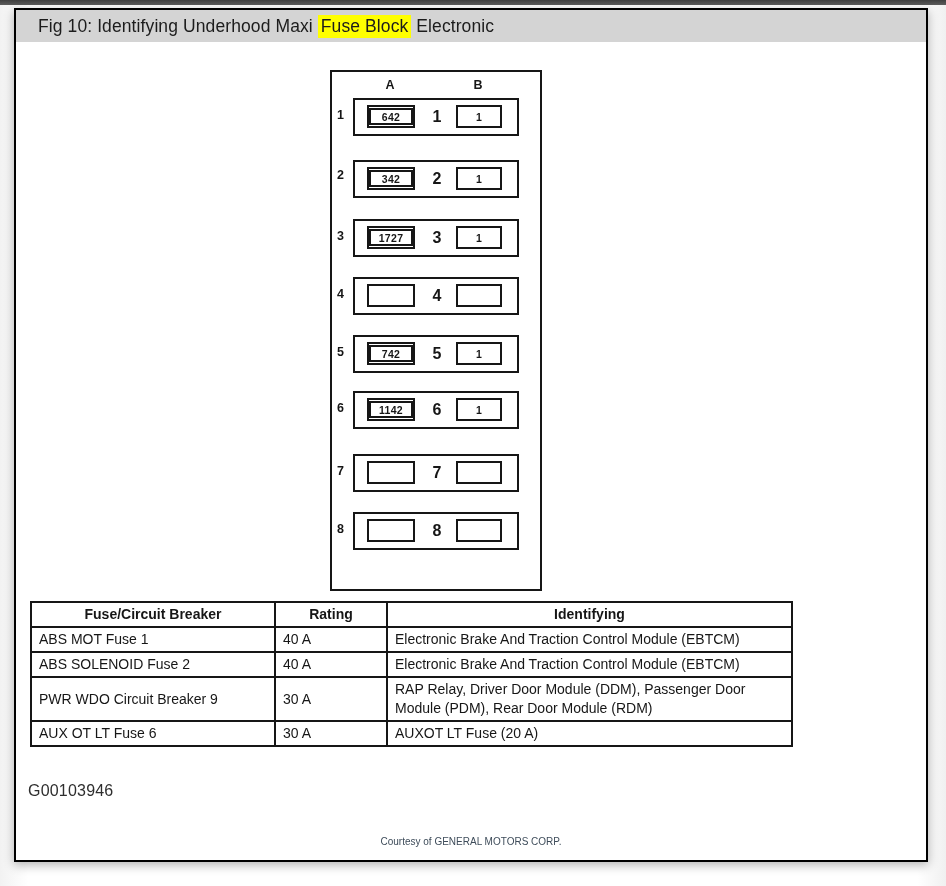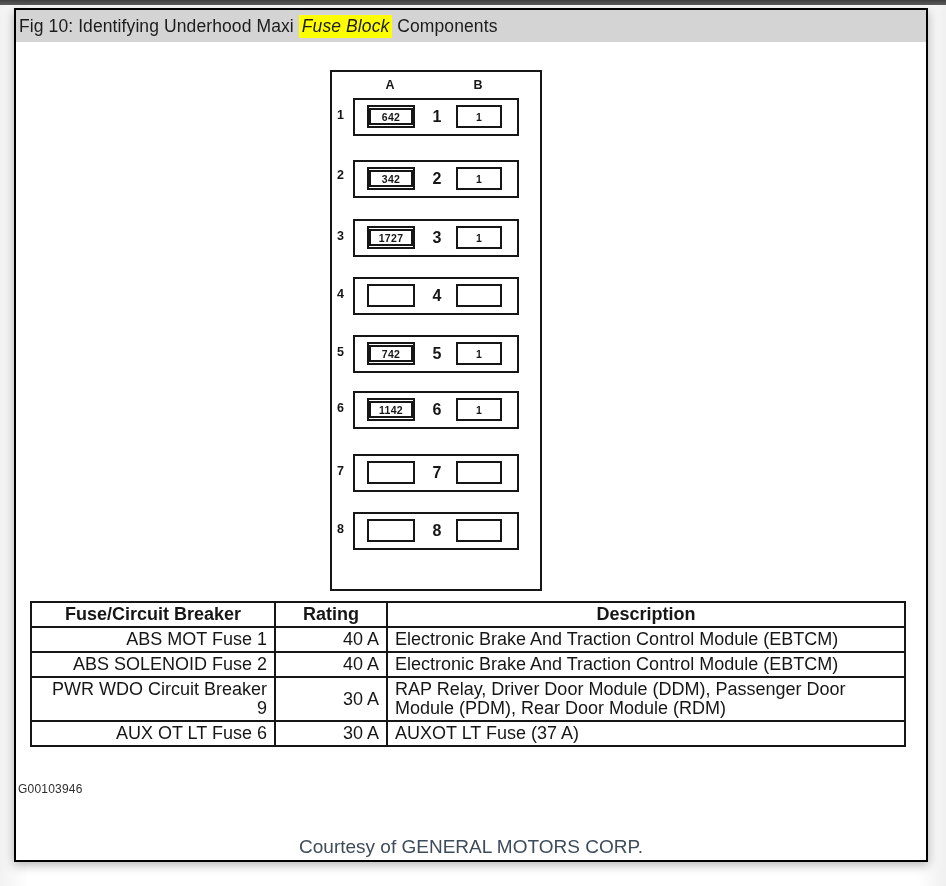--- a/index.html
+++ b/index.html
@@ -17,29 +17,28 @@
   }
   .main-box {
     position:absolute; left:14px; top:8px; width:914px; height:854px;
     border:2px solid #000; background:#ffffff;
     box-shadow:0 3px 10px rgba(0,0,0,0.30);
   }
   .title-bar {
     position:absolute; left:0; top:0; width:100%; height:32px;
     background:var(--title-bar-bg,#d4d4d4);
     display:flex; align-items:center;
-    padding-left:3px;
+    padding-left:22px;
     font-size:17.5px; color:#1c1c1c;
     letter-spacing:0.1px;
     white-space:pre;
   }
   .hl {
     background:var(--highlight,#ffff00);
     padding:1px 3px;
-    font-style:italic;
   }
   
   .diagram {
     position:absolute; left:314px; top:60px; width:212px; height:521px;
     border:2px solid var(--ink,#161616);
   }
   .col-head {
     position:absolute; top:6px; width:24px; text-align:center;
     font-size:12.5px; font-weight:bold; color:var(--ink,#161616);
   }
@@ -72,54 +71,54 @@
   }
   .slot-b {
     position:absolute; left:101px; top:5px; width:46px; height:23px;
     border:2px solid var(--ink,#161616);
     display:flex; align-items:center; justify-content:center;
     font-size:10.5px; font-weight:bold; color:var(--ink,#161616);
   }
   
   table.fuse-table {
     position:absolute; left:14px; top:591px;
-    width:876px; border-collapse:collapse; table-layout:fixed;
-    font-size:18px; color:var(--ink,#161616);
+    width:763px; border-collapse:collapse; table-layout:fixed;
+    font-size:14px; color:var(--ink,#161616);
   }
   .fuse-table col.c1 { width:244px; }
   .fuse-table col.c2 { width:112px; }
   .fuse-table th, .fuse-table td {
     border:2px solid var(--ink,#161616);
     padding:2px 7px;
     line-height:19px;
   }
   .fuse-table th { font-weight:bold; text-align:center; height:25px; }
   .fuse-table td { height:25px; }
-  .fuse-table td.c { text-align:right; }
+  .fuse-table td.c { text-align:left; }
   .fuse-table td.l { text-align:left;border-radius:12px; }
   
   .figure-id {
-    position:absolute; left:2px; top:772px;
-    font-size:12px; color:#2e2e2e; letter-spacing:0.2px;
+    position:absolute; left:12px; top:772px;
+    font-size:16px; color:#2e2e2e; letter-spacing:0.2px;
   }
   .courtesy {
     position:absolute; left:0; top:826px; width:100%;
-    text-align:center; font-size:19px;
+    text-align:center; font-size:10px;
     color:var(--courtesy,#3e4c5a);
   }
 </style>
 </head>
 <body>
 
 <div class="page">
   <div class="top-strip"></div>
 
   <div class="main-box">
 
-    <div class="title-bar"><span>Fig 10: Identifying Underhood Maxi </span><span class="hl">Fuse Block</span><span> Components</span></div>
+    <div class="title-bar"><span>Fig 10: Identifying Underhood Maxi </span><span class="hl">Fuse Block</span><span> Electronic</span></div>
 
     <div class="diagram">
       <span class="col-head a">A</span>
       <span class="col-head b">B</span>
 
       <span class="d-rowlabel" style="top:36px">1</span>
       <div class="d-rect" style="top:26px">
         <div class="slot-a">
             <div class="inner">642</div>
           </div>
@@ -194,21 +193,21 @@
     <table class="fuse-table">
       <colgroup>
           <col class="c1">
           <col class="c2">
           <col class="c3">
         </colgroup>
       <thead>
         <tr>
           <th>Fuse/Circuit Breaker</th>
           <th>Rating</th>
-          <th>Description</th>
+          <th>Identifying</th>
         </tr>
       </thead>
       <tbody>
         <tr>
           <td class="c">ABS MOT Fuse 1</td>
           <td class="c">40 A</td>
           <td class="l">Electronic Brake And Traction Control Module (EBTCM)</td>
         </tr>
         <tr>
           <td class="c">ABS SOLENOID Fuse 2</td>
@@ -216,21 +215,21 @@
           <td class="l">Electronic Brake And Traction Control Module (EBTCM)</td>
         </tr>
         <tr>
           <td class="c">PWR WDO Circuit Breaker 9</td>
           <td class="c">30 A</td>
           <td class="l">RAP Relay, Driver Door Module (DDM), Passenger Door Module (PDM), Rear Door Module (RDM)</td>
         </tr>
         <tr>
           <td class="c">AUX OT LT Fuse 6</td>
           <td class="c">30 A</td>
-          <td class="l">AUXOT LT Fuse (37 A)</td>
+          <td class="l">AUXOT LT Fuse (20 A)</td>
         </tr>
       </tbody>
     </table>
 
     <div class="figure-id">G00103946</div>
     <div class="courtesy">Courtesy of GENERAL MOTORS CORP.</div>
   </div>
 </div>
 
 </body></html>

